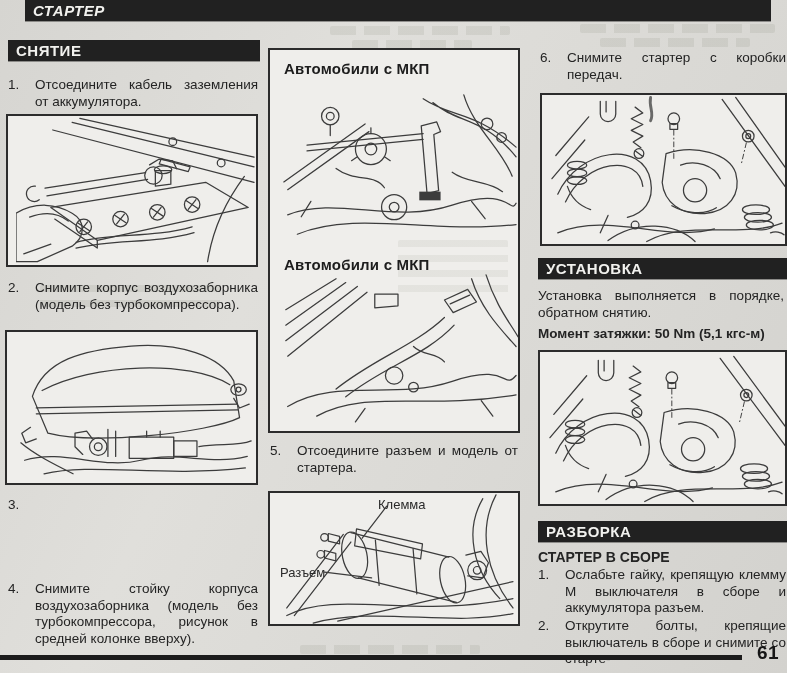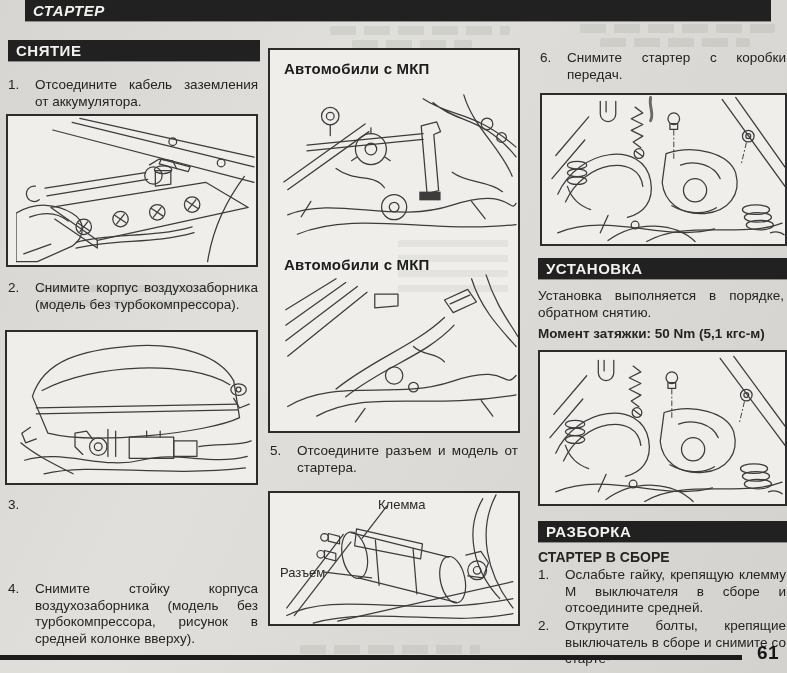--- a/index.html
+++ b/index.html
@@ -318,21 +318,21 @@
   </div>
 
   <div class="bar" style="left:538px;top:521px;width:241px;">
     <span>РАЗБОРКА</span>
   </div>
 
   <div class="boldline" style="left:538px;top:549px;width:246px;font-size:14px;">СТАРТЕР В СБОРЕ</div>
 
   <div class="step" style="left:538px;top:567px;width:248px;">
     <span class="num">1.</span>
-    <span class="txt">Ослабьте гайку, крепящую клемму М выключателя в сборе и отсоедините средней.</span>
+    <span class="txt">Ослабьте гайку, крепящую клемму М выключателя в сборе и аккумулятора разъем.</span>
   </div>
   <div class="step" style="left:538px;top:618px;width:248px;">
     <span class="num">2.</span>
     <span class="txt">Открутите болты, крепящие выключатель в сборе и снимите со старте-</span>
   </div>
 
   <div class="rule" style="left:0;top:655px;width:742px;height:5px;"></div>
   <div class="pagenum" style="left:757px;top:642px;text-align:right;">61</div>
 
 </div>

